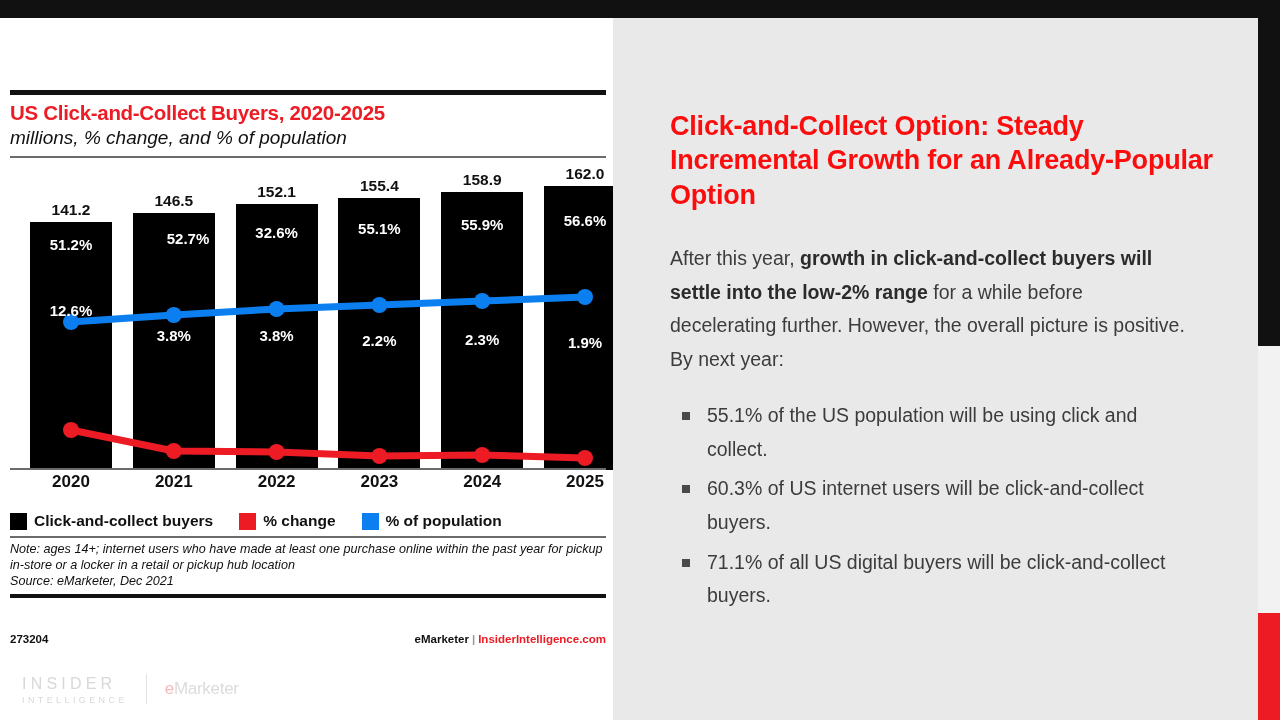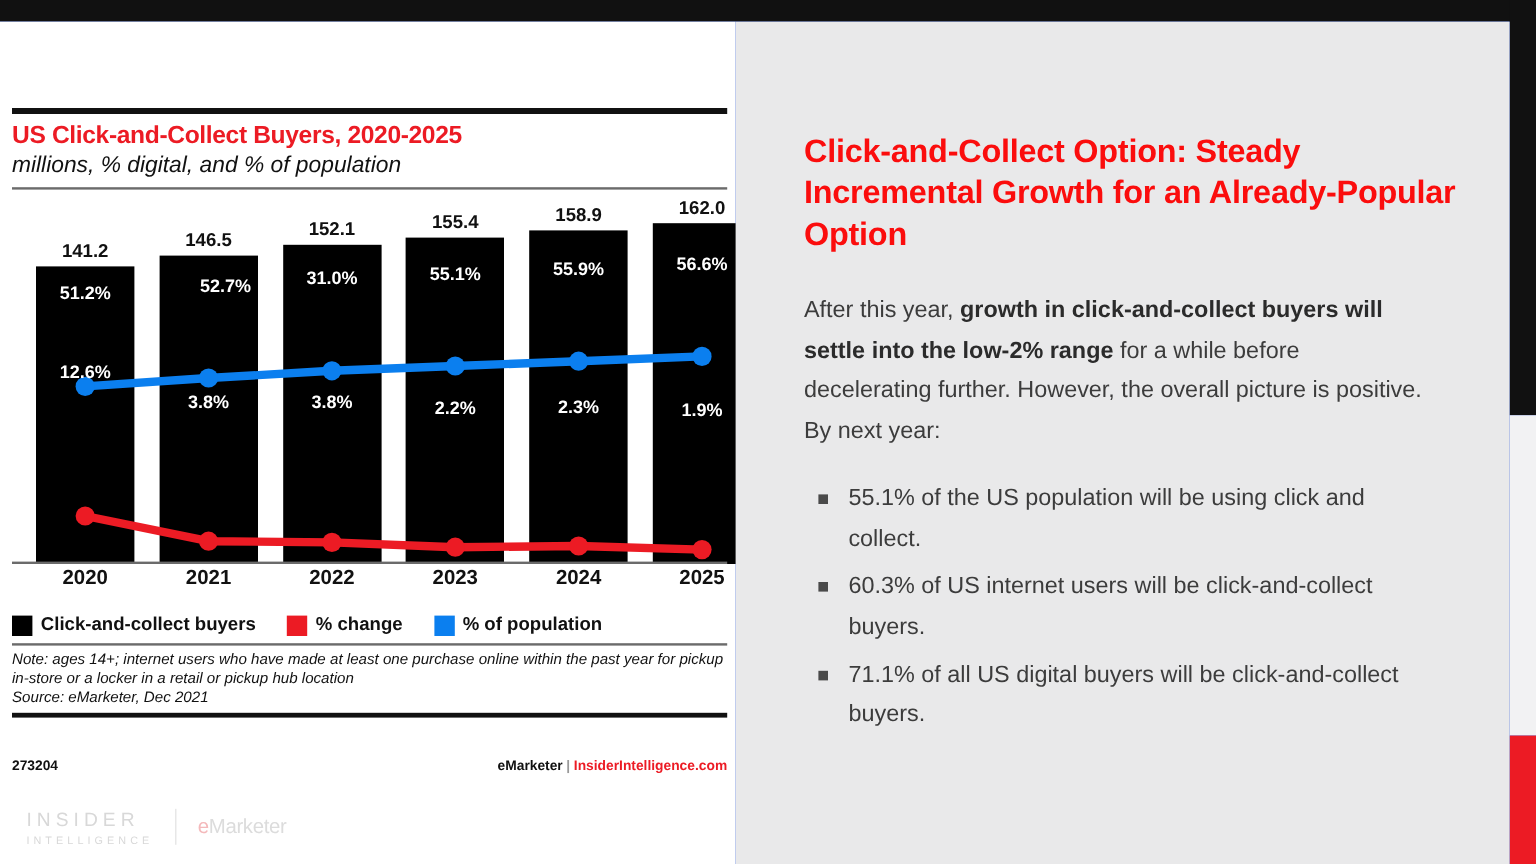--- a/index.html
+++ b/index.html
@@ -302,21 +302,21 @@
   <div class="right-dark-strip"></div>
   <div class="right-light-strip"></div>
   <div class="right-red-strip"></div>
 
   <div id="chart-panel">
     <div class="chart-inner">
 
       <div class="rule-top"></div>
 
       <div class="chart-title">US Click-and-Collect Buyers, 2020-2025</div>
-      <div class="chart-subtitle">millions, % digital, and % of population</div>
+      <div class="chart-subtitle">millions, % change, and % of population</div>
 
       <div class="rule-thin"></div>
 
       <div id="plot">
         <div id="bars-layer">
             <div class="bar-rect" style="left: 20px; height: 248px;"></div>
             <div class="bar-value" style="left: 20px; bottom: 251px;">141.2</div>
             <div class="bar-rect" style="left: 122.8px; height: 257.173px;"></div>
             <div class="bar-value" style="left: 122.8px; bottom: 260.173px;">146.5</div>
             <div class="bar-rect" style="left: 225.6px; height: 266.865px;"></div>
@@ -340,21 +340,21 @@
             <circle cx="61" cy="268" r="8" fill="#ec1b24"></circle>
             <circle cx="163.8" cy="289" r="8" fill="#ec1b24"></circle>
             <circle cx="266.6" cy="290" r="8" fill="#ec1b24"></circle>
             <circle cx="369.4" cy="294" r="8" fill="#ec1b24"></circle>
             <circle cx="472.2" cy="293" r="8" fill="#ec1b24"></circle>
             <circle cx="575" cy="296" r="8" fill="#ec1b24"></circle>
           </svg>
         <div id="labels-layer">
             <div class="series-label" style="left: 20px; top: 74px;">51.2%</div>
             <div class="series-label" style="left: 137px; top: 68px; text-align: center;">52.7%</div>
-            <div class="series-label" style="left: 225.6px; top: 62px;">31.0%</div>
+            <div class="series-label" style="left: 225.6px; top: 62px;">32.6%</div>
             <div class="series-label" style="left: 328.4px; top: 58px;">55.1%</div>
             <div class="series-label" style="left: 431.2px; top: 54px;">55.9%</div>
             <div class="series-label" style="left: 534px; top: 50px;">56.6%</div>
             <div class="series-label" style="left: 20px; top: 140px;">12.6%</div>
             <div class="series-label" style="left: 122.8px; top: 165px;">3.8%</div>
             <div class="series-label" style="left: 225.6px; top: 165px;">3.8%</div>
             <div class="series-label" style="left: 328.4px; top: 170px;">2.2%</div>
             <div class="series-label" style="left: 431.2px; top: 169px;">2.3%</div>
             <div class="series-label" style="left: 534px; top: 172px;">1.9%</div>
           </div>

